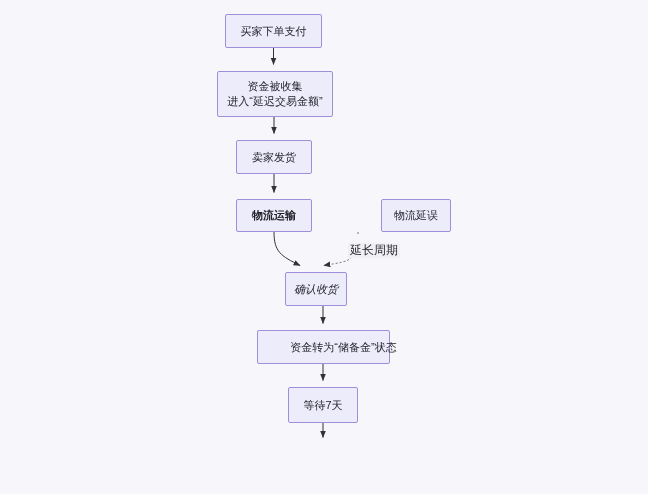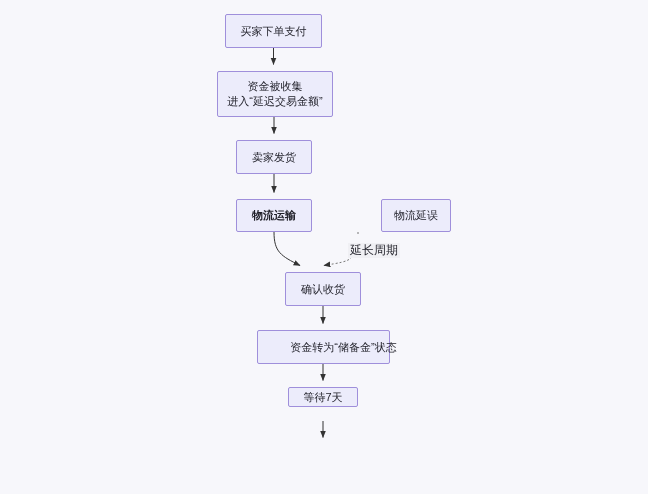--- a/index.html
+++ b/index.html
@@ -119,26 +119,26 @@
   <div class="node" style="left:236px; top:199px; width:76px; height:33px;font-weight:bold;">
     <span class="line">物流运输</span>
   </div>
 
   <div class="node" style="left:337px; top:199px; width:70px; height:33px;margin-left:44px;">
     <span class="line">物流延误</span>
   </div>
 
   <div class="edge-label" style="left:348px; top:243px;">延长周期</div>
 
-  <div class="node" style="left:285px; top:272px; width:76px; height:34px;">
+  <div class="node" style="left:285px; top:272px; width:62px; height:34px;font-style:italic;">
     <span class="line">确认收货</span>
   </div>
 
   <div class="node" style="left:257px; top:330px; width:133px; height:34px;padding-left:40px;">
     <span class="line">资金转为“储备金”状态</span>
   </div>
 
-  <div class="node" style="left:288px; top:387px; width:70px; height:20px;">
+  <div class="node" style="left:288px; top:387px; width:70px; height:36px;">
     <span class="line">等待7天</span>
   </div>
 
 
 </div>
 
 </body></html>

